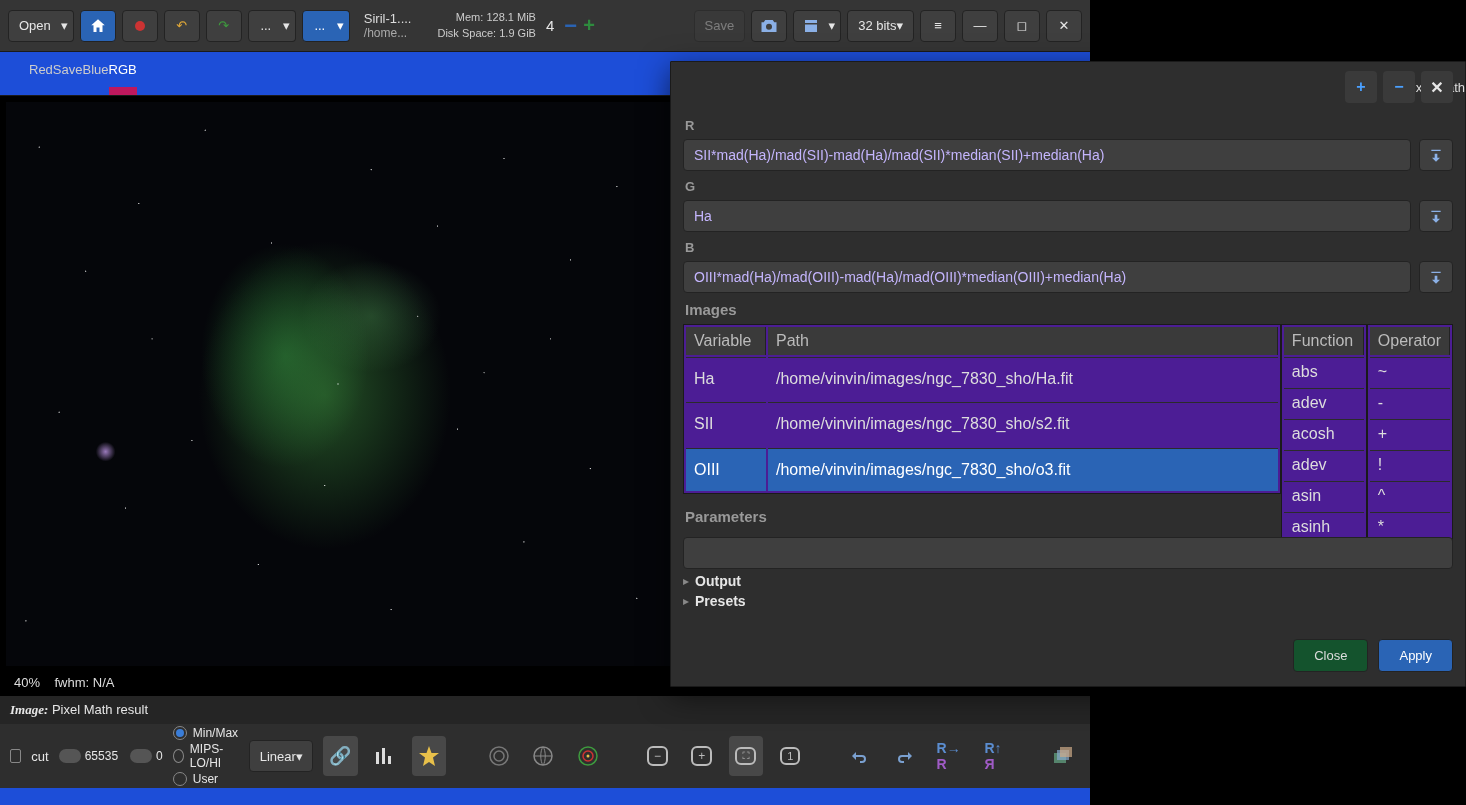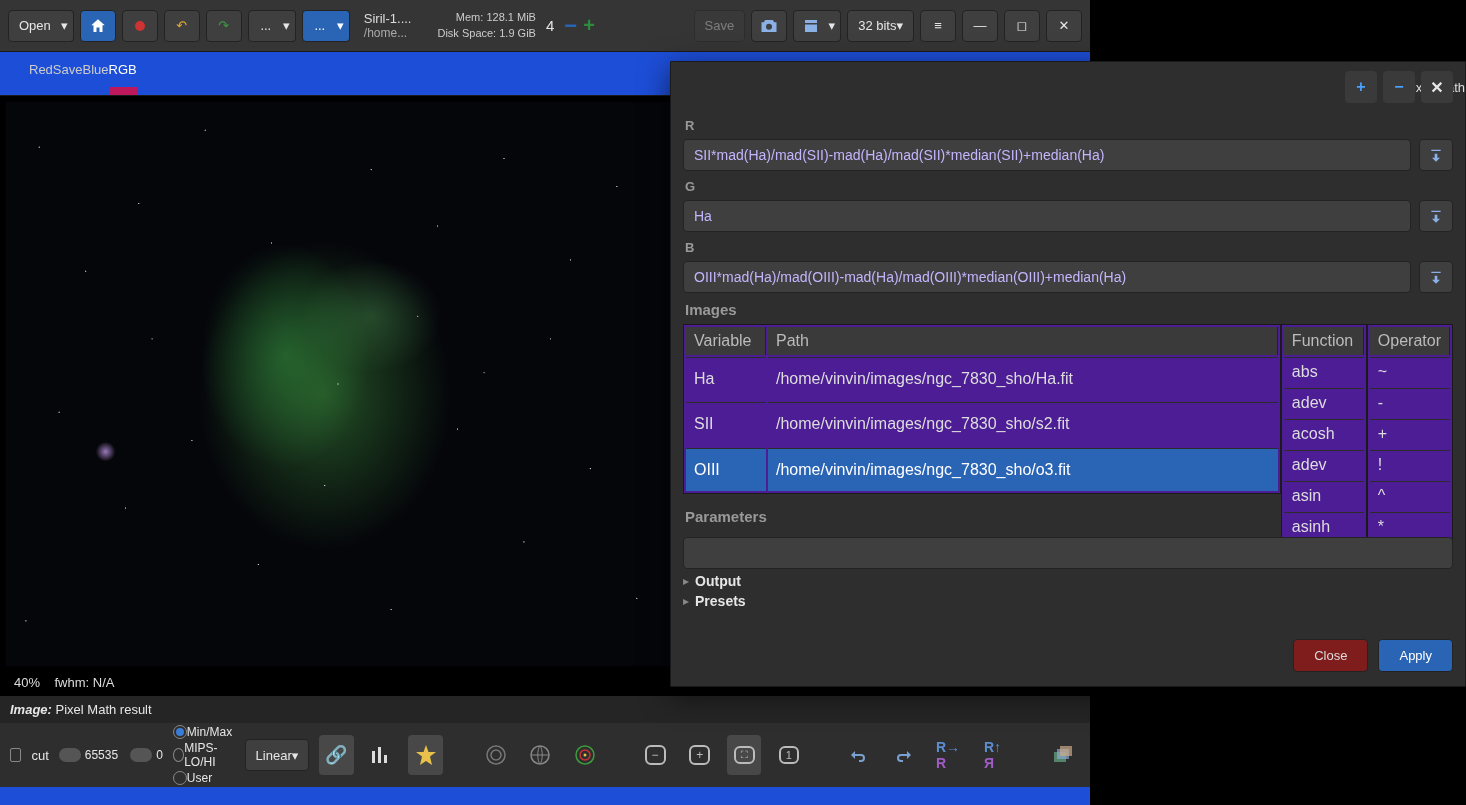--- a/index.html
+++ b/index.html
@@ -48,32 +48,32 @@
   radial-gradient(1px 1px at 28% 60%,#fff,transparent),radial-gradient(1px 1px at 38% 82%,#fff,transparent),
   radial-gradient(1px 1px at 48% 68%,#fff,transparent),radial-gradient(1px 1px at 58% 90%,#fff,transparent),
   radial-gradient(1px 1px at 68% 58%,#fff,transparent),radial-gradient(1px 1px at 78% 78%,#fff,transparent),
   radial-gradient(1px 1px at 88% 65%,#fff,transparent),radial-gradient(1px 1px at 95% 88%,#fff,transparent),
   radial-gradient(1px 1px at 3% 92%,#fff,transparent),radial-gradient(1px 1px at 50% 50%,#fff,transparent),
   radial-gradient(1px 1px at 22% 42%,#ccc,transparent),radial-gradient(1px 1px at 62% 38%,#ccc,transparent),
   radial-gradient(1px 1px at 72% 48%,#ccc,transparent),radial-gradient(1px 1px at 82% 42%,#ccc,transparent);
 }
 .stat { position:absolute; bottom:6px; left:14px; color:#ddd; font-size:13px; }
 .imgline { padding:6px 10px; background:#252525; }
-.imgline i { font-style:italic; font-weight:bold; }
+.imgline i { font-style:italic; font-weight:bold;font-family:Liberation Serif, serif; }
 
 
 .bbar { display:flex; align-items:center; gap:10px; padding:6px 10px; background:#2e2e2e; height:64px; }
 .chk { width:14px; height:14px; border:1px solid #888; border-radius:2px; display:inline-block; }
 .radio { width:14px; height:14px; border:1px solid #888; border-radius:50%; display:inline-flex; align-items:center; justify-content:center; }
 .radio.on::after{content:"";width:8px;height:8px;background:#3a7dd8;border-radius:50%;}
 .rng { display:flex; flex-direction:row; gap:12px; }
 .rng .row{ display:flex; align-items:center; gap:4px; font-size:12px; }
 .slider { width:22px; height:14px; background:#555; border-radius:7px; }
 .radiocol { display:flex; flex-direction:column; gap:2px; font-size:12px; }
-.radiocol label { display:flex; align-items:center; }
+.radiocol label { display:flex; align-items:center; gap:6px; }
 .ico { width:44px; height:40px; border-radius:4px; display:flex; align-items:center; justify-content:center; font-size:18px; color:#bbb; }
 .ico.act{ background:#484848; }
 .ico svg { width:24px; height:24px; }
 
 
 .dlg { position:absolute; left:670px; top:61px; width:796px; background:#2e2e2e; border:1px solid #1a1a1a; border-radius:1px; box-shadow:0 8px 30px rgba(0,0,0,.6); }
 .dlg .head { height:50px; display:flex; align-items:center; justify-content:space-between; padding:0 12px; }
 .dlg .head .ttl { position:absolute; left:0; right:0; text-align:right; color:#ddd; }
 .dlg .hbtns { display:flex; gap:6px; position:relative; z-index:2; margin-left:auto; }
 .dlg .hbtn { width:32px; height:32px; border-radius:4px; background:#3a3a3a; display:flex; align-items:center; justify-content:center; font-size:16px; font-weight:bold; cursor:pointer; }
@@ -88,21 +88,21 @@
 .tbl th { background:#3a3a3a; text-align:left; padding:5px 8px; color:#bbb; font-weight:normal; border-right:1px solid #222; }
 .tbl td { padding:5px 8px; border-top:1px solid #2b2b2b; color:#ddd; }
 .tbl tr.sel td { background:#2a64b5; color:#fff; }
 .imgtbl { flex:1; }
 .fntbl { width:86px; }
 .optbl { width:86px; }
 .param { width:100%; margin-top:6px; }
 .expander { display:flex; align-items:center; gap:6px; margin:4px 0; cursor:pointer; font-size:14px; }
 .expander::before { content:"▸"; color:#888; font-size:12px; }
 .foot { display:flex; justify-content:flex-end; gap:10px; padding:14px 12px; }
-.fbtn { padding:8px 20px; border-radius:4px; background:#7f1d1d; border:1px solid #232323; color:#ddd; cursor:pointer; }
+.fbtn { padding:8px 20px; border-radius:4px; background:#14532d; border:1px solid #232323; color:#ddd; cursor:pointer; }
 .fbtn.primary { background:#2a64b5; color:#fff; }
 </style>
 </head>
 <body>
 
 <div class="win">
 
   <div class="tbar">
     <div class="group">
       <div class="btn">Open</div>

